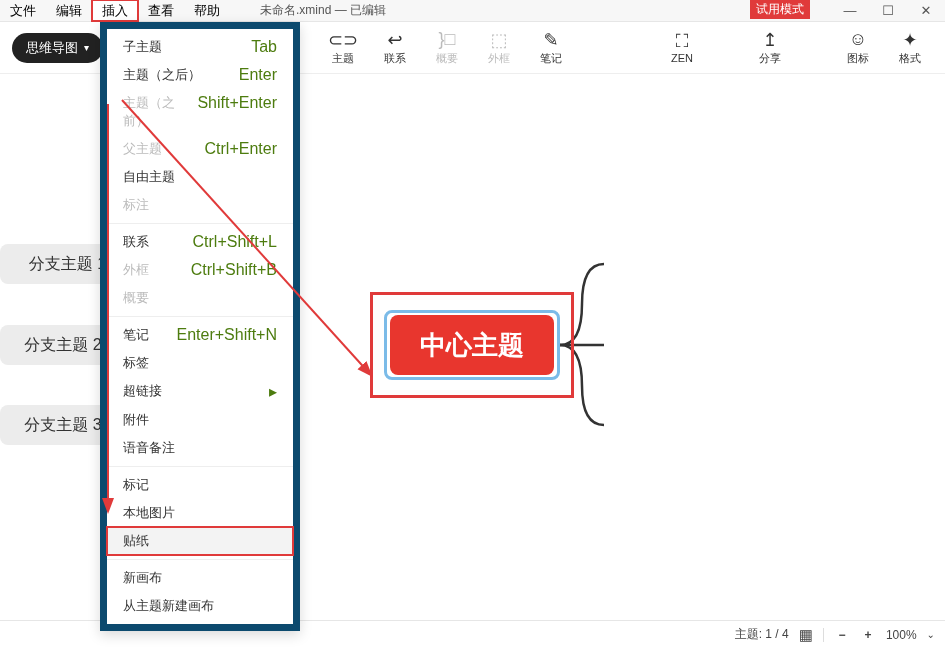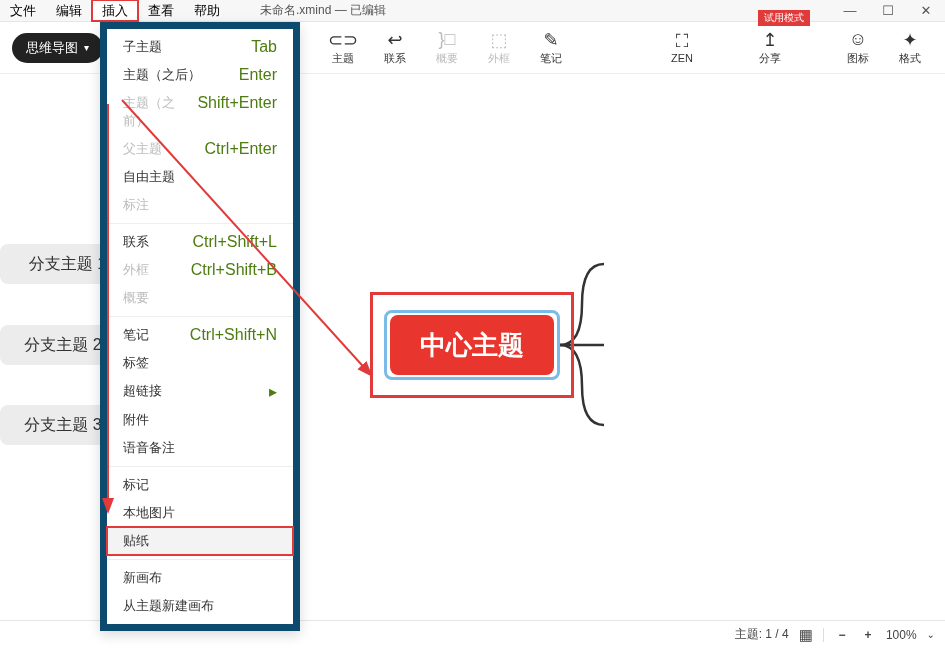--- a/index.html
+++ b/index.html
@@ -25,25 +25,25 @@
   padding: 0 10px;
   display: flex;
   align-items: center;
   cursor: pointer;
 }
 .menu-item.active { background: #fff; outline: 2px solid #e03a3a; outline-offset: -1px; }
 .title-text { margin-left: 30px; color: #555; font-size: 12px; }
 .trial-badge {
   position: absolute;
   right: 135px;
-  top: 10px;
+  top: 0;
   background: #e03a3a;
   color: #fff;
   padding: 1px 6px;
-  font-size: 10px;
+  font-size: 12px;
 }
 .win-controls { position: absolute; right: 0; top: 0; display: flex; height: 100%; }
 .win-btn { width: 38px; display: flex; align-items: center; justify-content: center; color: #555; cursor: pointer; }
 .toolbar {
   height: 52px;
   display: flex;
   align-items: center;
   padding: 0 12px;
   gap: 6px;
   border-bottom: 1px solid #eee;
@@ -250,21 +250,21 @@
   <div class="dd-item disabled">
       <span>外框</span>
       <span class="dd-shortcut">Ctrl+Shift+B</span>
     </div>
   <div class="dd-item disabled">
       <span>概要</span>
     </div>
   <div class="dd-sep"></div>
   <div class="dd-item">
       <span>笔记</span>
-      <span class="dd-shortcut">Ctrl+Shift+N</span>
+      <span class="dd-shortcut">Enter+Shift+N</span>
     </div>
   <div class="dd-item">
       <span>标签</span>
     </div>
   <div class="dd-item">
       <span>超链接</span>
       <span class="dd-shortcut">▸</span>
     </div>
   <div class="dd-item">
       <span>附件</span>

